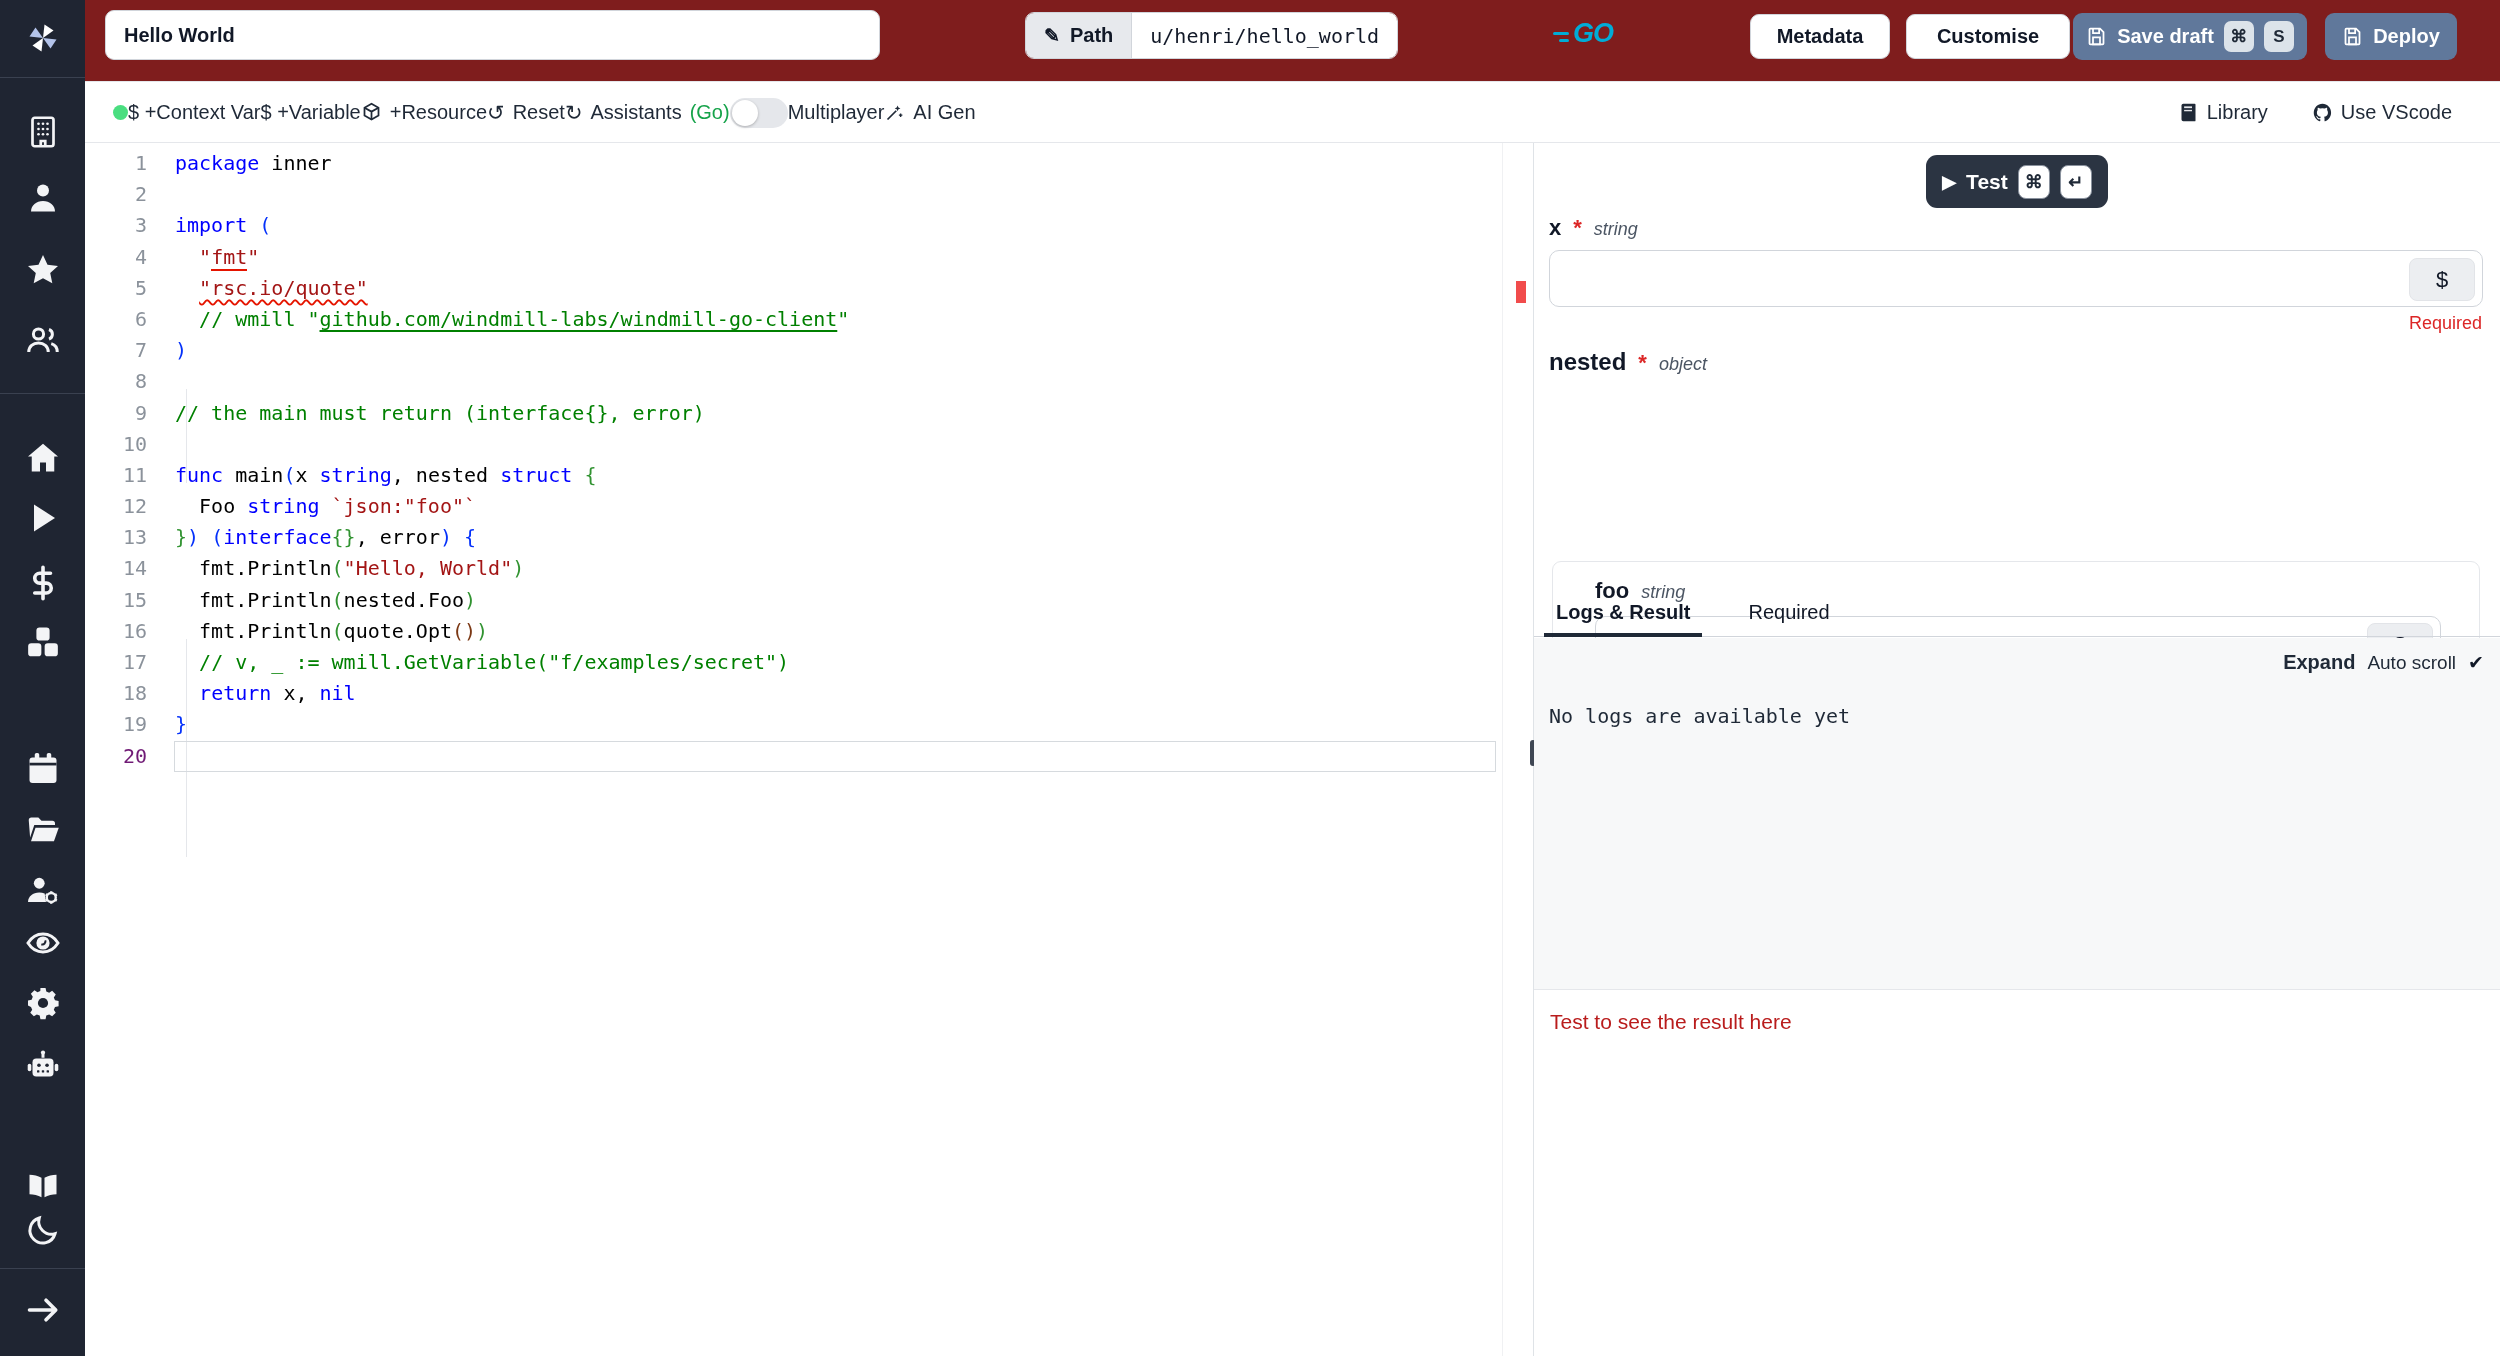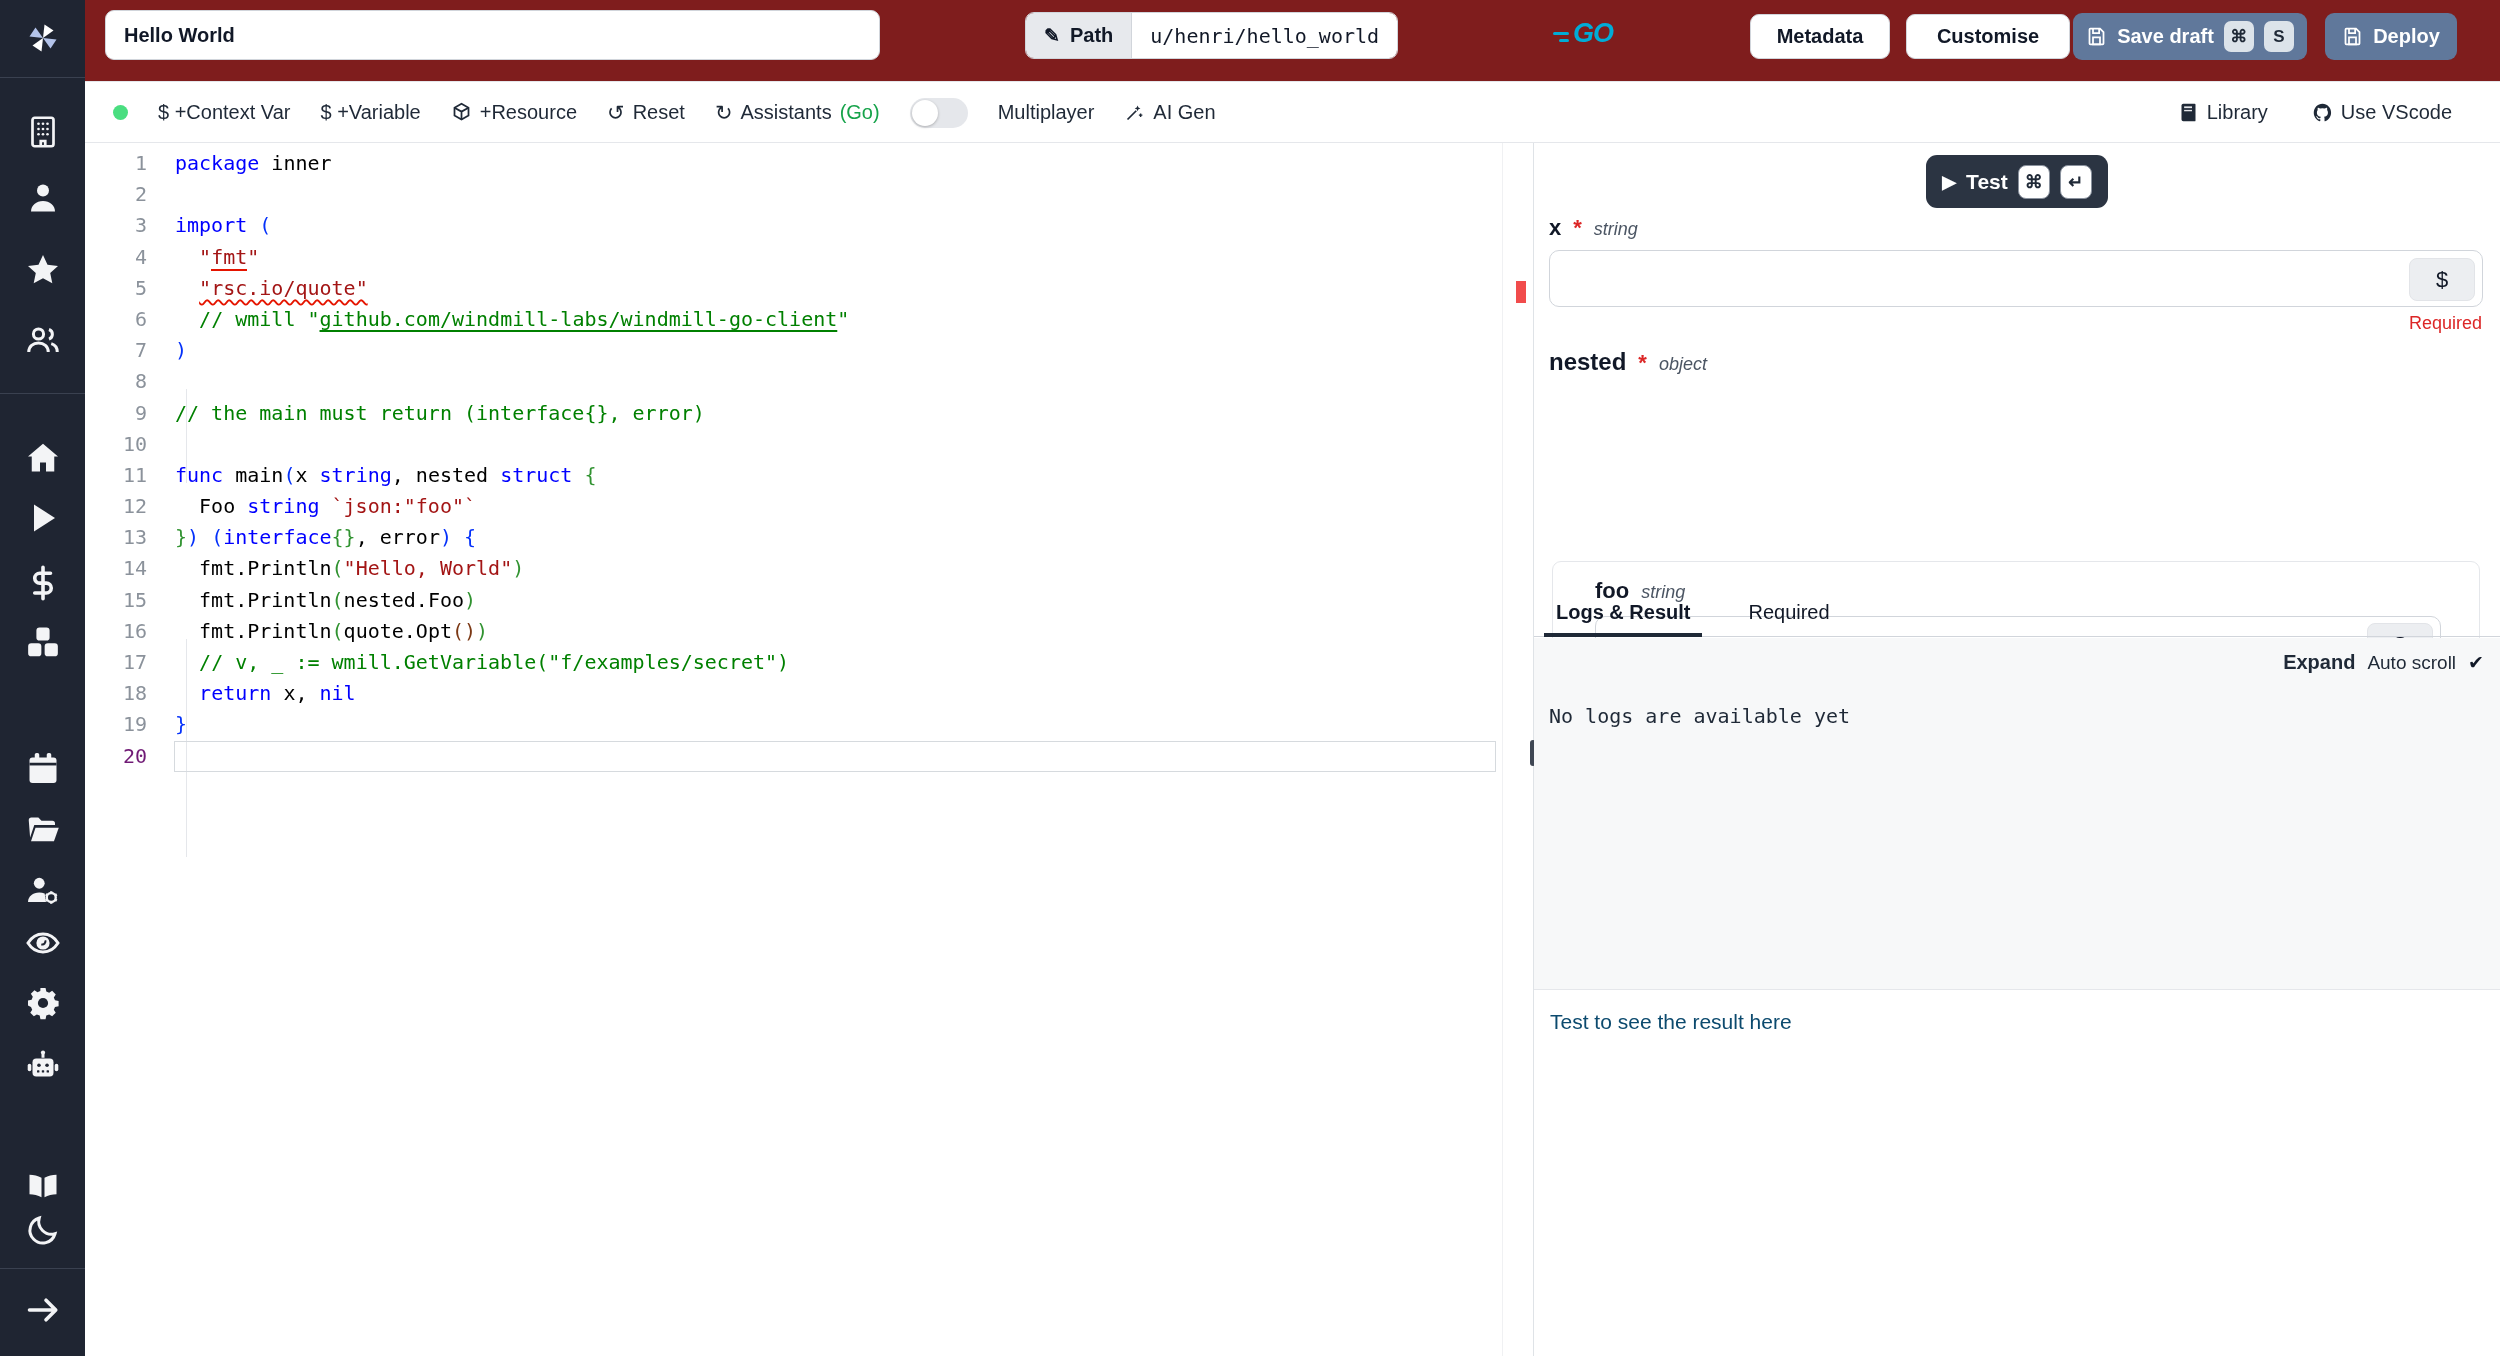--- a/index.html
+++ b/index.html
@@ -39,21 +39,21 @@
     display:flex; align-items:center; justify-content:center; gap:10px; font-size:20px; font-weight:bold; color:#fff; cursor:pointer;
   }
   .kbd-chip {
     display:inline-flex; align-items:center; justify-content:center; min-width:30px; height:31px; padding:0 6px;
     background:#dce3ea; color:#1f2937; border-radius:7px; font-size:17px; font-weight:bold;
   }
   .btn-primary svg { width:21px; height:21px; }
 
   
   .toolbar { position:absolute; left:85px; top:83px; width:2415px; height:60px; background:#fff; border-bottom:1px solid #e5e7eb; display:flex; align-items:center; }
-  .tb-left { display:flex; align-items:center; gap:30px; padding-left:28px; }
+  .tb-left { display:flex; align-items:center; padding-left:28px; }
   .tb-right { margin-left:auto; display:flex; align-items:center; gap:44px; padding-right:48px; }
   .tb-item { display:flex; align-items:center; gap:8px; font-size:20px; color:#1f2937; cursor:pointer; white-space:nowrap; }
   .tb-item svg { width:21px; height:21px; }
   .tb-glyph { font-size:21px; line-height:1; }
   .status-dot { width:15px; height:15px; border-radius:50%; background:#4ade80; }
   .lang-green { color:#16a34a; }
   .toggle { width:58px; height:30px; background:#e5e7eb; border-radius:16px; position:relative; cursor:pointer; }
   .toggle .knob { position:absolute; left:2px; top:2px; width:26px; height:26px; border-radius:50%; background:#fff; box-shadow:0 1px 3px rgba(0,0,0,.25); }
 
   
@@ -100,21 +100,21 @@
   .tab { font-size:20px; color:#111827; display:flex; align-items:center; cursor:pointer; position:relative; }
   .tab.active { font-weight:600; }
   .tab.active::after { content:""; position:absolute; left:-12px; right:-12px; bottom:-1px; height:4px; background:#1f2937; }
   .logs-area { position:absolute; left:0; top:495px; width:100%; height:351px; background:#f7f8f9; }
   .logs-controls { position:absolute; right:16px; top:13px; display:flex; align-items:baseline; gap:12px; }
   .expand-label { font-size:20px; font-weight:bold; color:#1f2937; cursor:pointer; }
   .autoscroll-label { font-size:19px; color:#1f2937; cursor:pointer; }
   .check-glyph { font-size:19px; color:#111827; }
   .no-logs { position:absolute; left:15px; top:66px; font-size:20px; color:#1f2937; }
   .result-area { position:absolute; left:0; top:846px; width:100%; height:367px; background:#fff; border-top:1px solid #e5e7eb; }
-  .result-placeholder { position:absolute; left:16px; top:20px; font-size:21px; color:#0c4a6e; }
+  .result-placeholder { position:absolute; left:16px; top:20px; font-size:21px; color:#b91c1c; }
 </style>
 </head>
 <body>
 
 <div id="app">
 
   <aside class="sidebar" id="sidebar">
       <div class="sb-item" style="top: 12px;">
         <span><svg viewBox="0 0 24 24" style="width: 36px; height: 36px;">
             <g>

